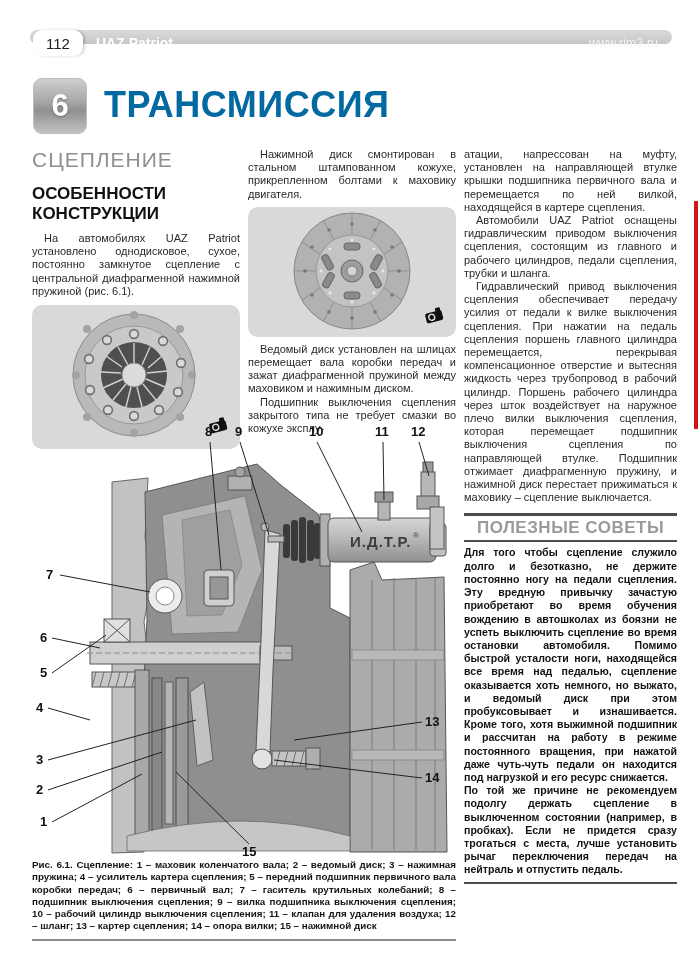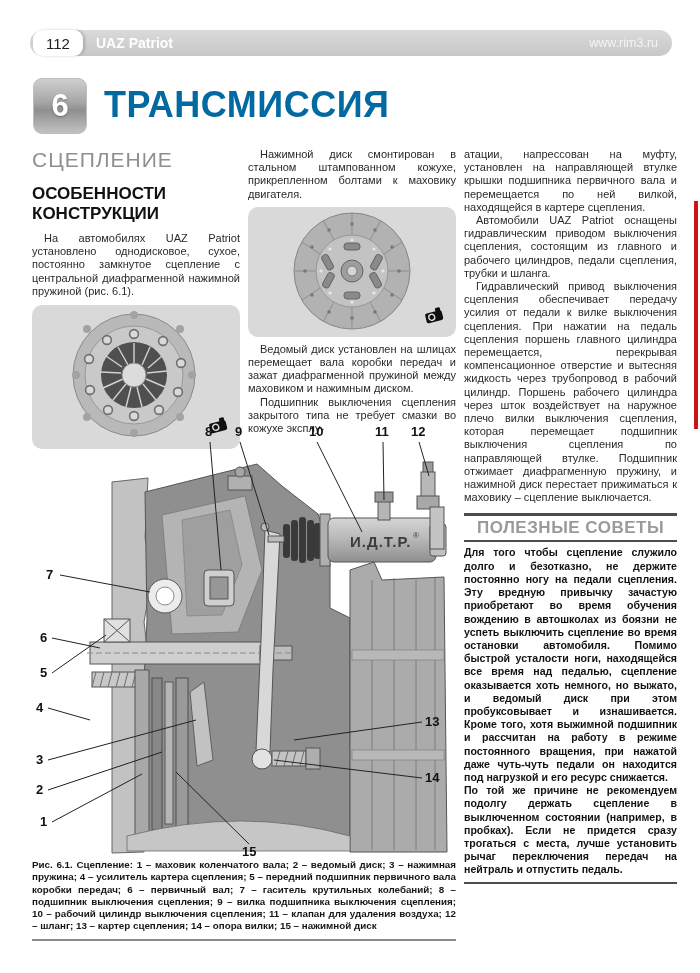--- a/index.html
+++ b/index.html
@@ -3,21 +3,21 @@
 <meta charset="utf-8">
 <style>
   html,body{margin:0;padding:0;}
   body{
     width:700px;height:973px;position:relative;background:#ffffff;
     font-family:"Liberation Sans","DejaVu Sans",sans-serif;color:#1c1c1c;
     overflow:hidden;
   }
   
   .header-bar{
-    position:absolute;left:30px;top:30px;width:642px;height:26px;
+    position:absolute;left:30px;top:30px;width:642px;height:14px;
     background:linear-gradient(180deg,#dadada,#c7c7c7);
     border-radius:13px;
   }
   .page-num-chip{
     position:absolute;left:3px;top:0;width:50px;height:26px;
     background:#ffffff;border-radius:9px;
     box-shadow:2px 0 3px rgba(0,0,0,.18);
     display:flex;align-items:center;justify-content:center;
     font-size:15px;color:#222;
   }

